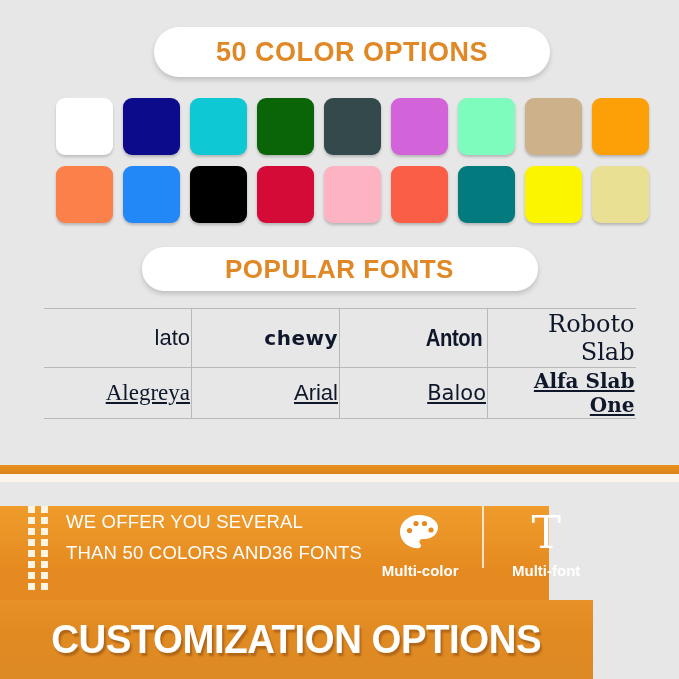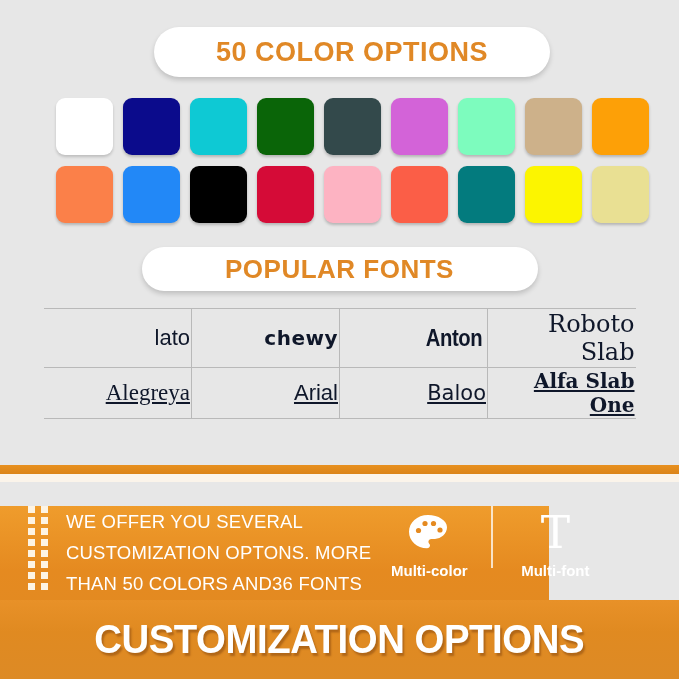--- a/index.html
+++ b/index.html
@@ -183,21 +183,21 @@
     font-size: 44px;
     line-height: 44px;
     color: #ffffff;
   }
 
   
   #bottom-banner {
     position: absolute;
     left: 0;
     top: 600px;
-    width: 679px;
+    width: 593px;
     height: 79px;
     background: linear-gradient(180deg, #e89128 0%, #e08a21 40%, #dd8a25 100%);
     display: flex;
     align-items: center;
     justify-content: center;
   }
   #bottom-banner-title {
     color: #ffffff;
     font-weight: bold;
     font-size: 40px;
@@ -282,21 +282,20 @@
       <i></i>
       <i></i>
       <i></i>
       <i></i>
       <i></i>
       <i></i>
       <i></i>
     </div>
   <div id="info-lines">
     <div>WE OFFER YOU SEVERAL</div>
-    <div>CUSTOMIZATION OPTONS. MORE</div>
     <div>THAN 50 COLORS AND36 FONTS</div>
   </div>
 
   <div id="feature-badges">
     <div class="feature">
       <div class="glyph">
         <svg width="46" height="40" viewBox="0 0 46 40" aria-hidden="true">
           <path d="M22 2C11 2 3 9.6 3 18.8c0 9.3 8 16.5 18 16.5 1.6 0 3-1.1 3-2.7 0-.8-.3-1.4-.8-1.9-.5-.5-.8-1.2-.8-2 0-1.6 1.4-2.8 3-2.8h3.6C35 25.9 41 20.6 41 14.3 41 7.6 32.4 2 22 2z" fill="#ffffff"></path>
           <circle cx="12.5" cy="17.5" r="2.6" fill="#e58a20"></circle>
           <circle cx="19" cy="10.5" r="2.6" fill="#e58a20"></circle>

